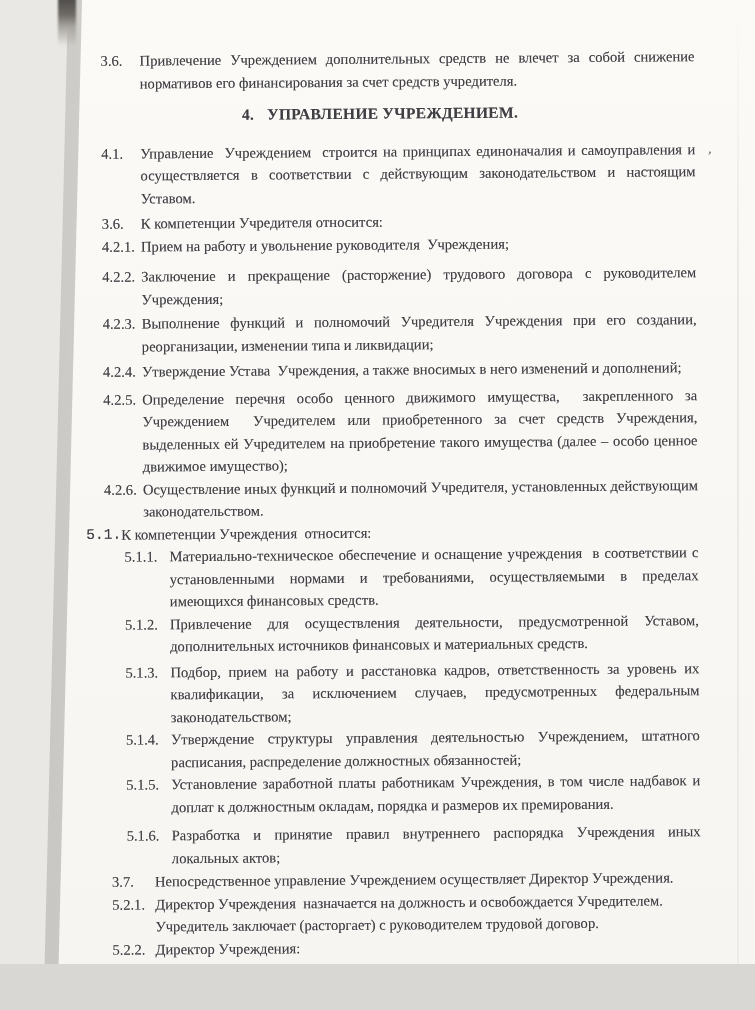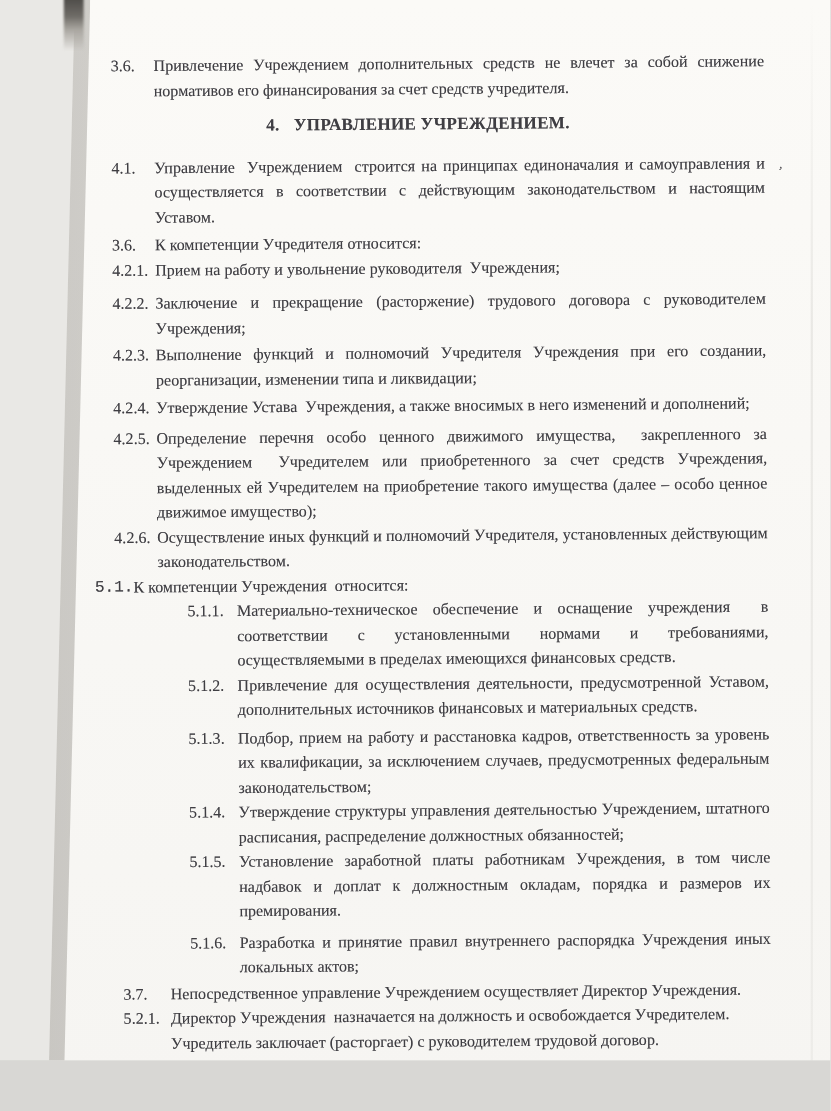--- a/index.html
+++ b/index.html
@@ -60,21 +60,21 @@
     transform-origin:80px 500px;
     color:var(--ink,#3f3e43);
     font-size:14.6px;line-height:22.5px;
     text-shadow:0 0 0.5px rgba(63,62,67,0.45);
   }
   .para{display:flex;align-items:flex-start;margin:0;padding-right:57px;}
   .para .num{flex:none;}
   .para .body{flex:1 1 auto;text-align:justify;white-space:pre-wrap;}
   .para.l1{padding-left:104px;} .para.l1 .num{width:39px;}
   .para.l0{padding-left:86px;}  .para.l0 .num{width:35px;font-family:Liberation Mono, monospace;}
-  .para.l2{padding-left:124px;} .para.l2 .num{width:45px;margin-left:46px;}
+  .para.l2{padding-left:124px;} .para.l2 .num{width:45px;}
   .para.l3{padding-left:109px;} .para.l3 .num{width:43px;}
   .heading{
     display:flex;gap:13px;margin-left:245px;
     font-weight:bold;font-size:15.5px;letter-spacing:0.3px;
   }
   
   #doc-flow>*:nth-child(2){margin-top:10px;}
   #doc-flow>*:nth-child(3){margin-top:15px;}
   #doc-flow>*:nth-child(4){margin-top:3px;}
   #doc-flow>*:nth-child(6){margin-top:8px;}

